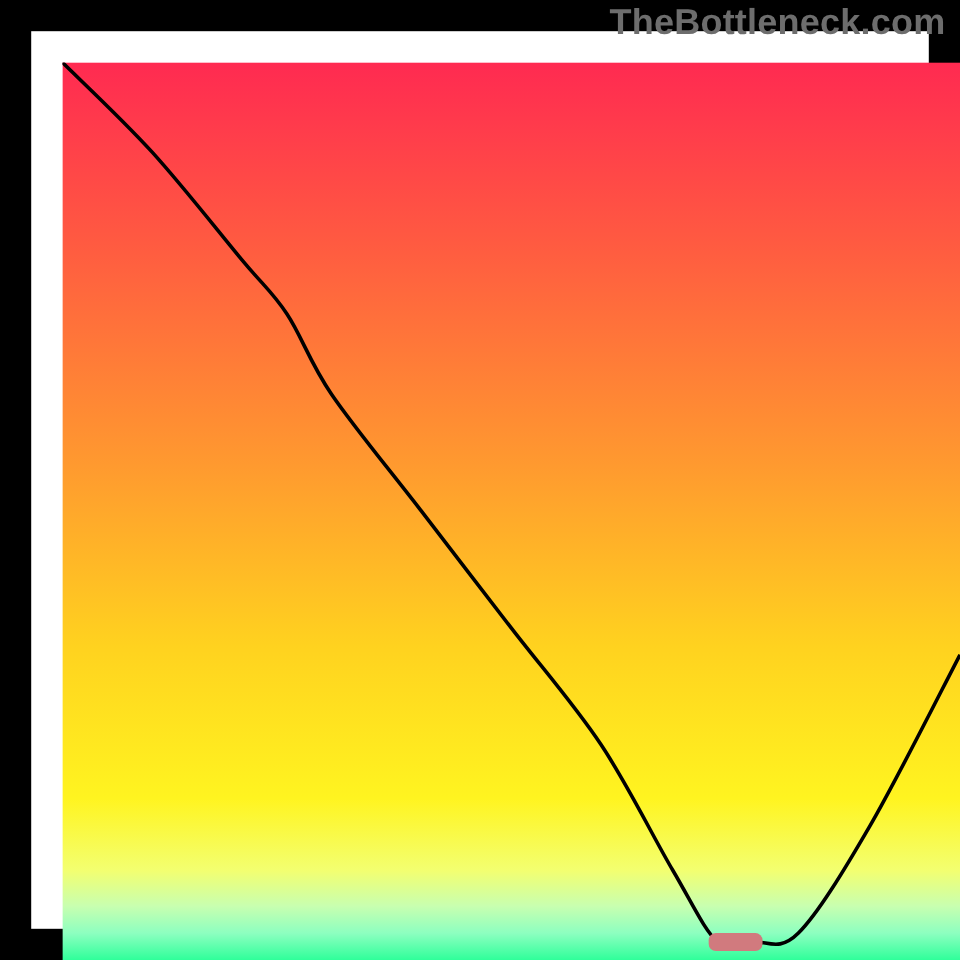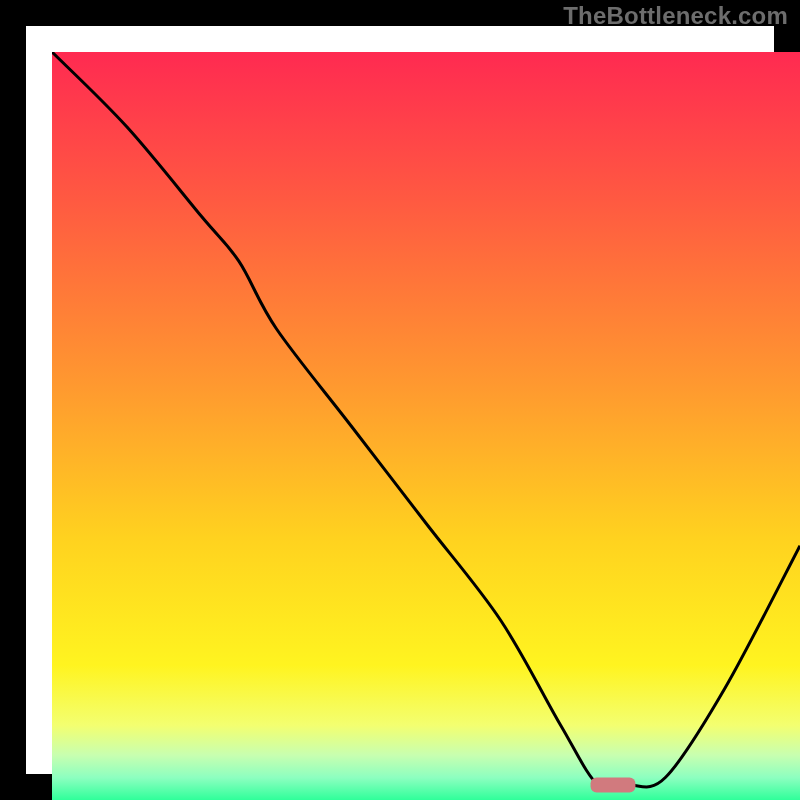--- a/index.html
+++ b/index.html
@@ -24,21 +24,21 @@
     left: 26px;
     top: 26px;
     width: 748px;
     height: 748px;
   }
   .watermark {
     position: absolute;
     top: 2px;
     right: 12px;
     font-family: Arial, Helvetica, sans-serif;
-    font-size: 24px;
+    font-size: 30px;
     font-weight: 600;
     color: #6d6d6d;
     letter-spacing: 0.2px;
     user-select: none;
   }
 </style>
 </head>
 <body>
 
 <div class="frame">

